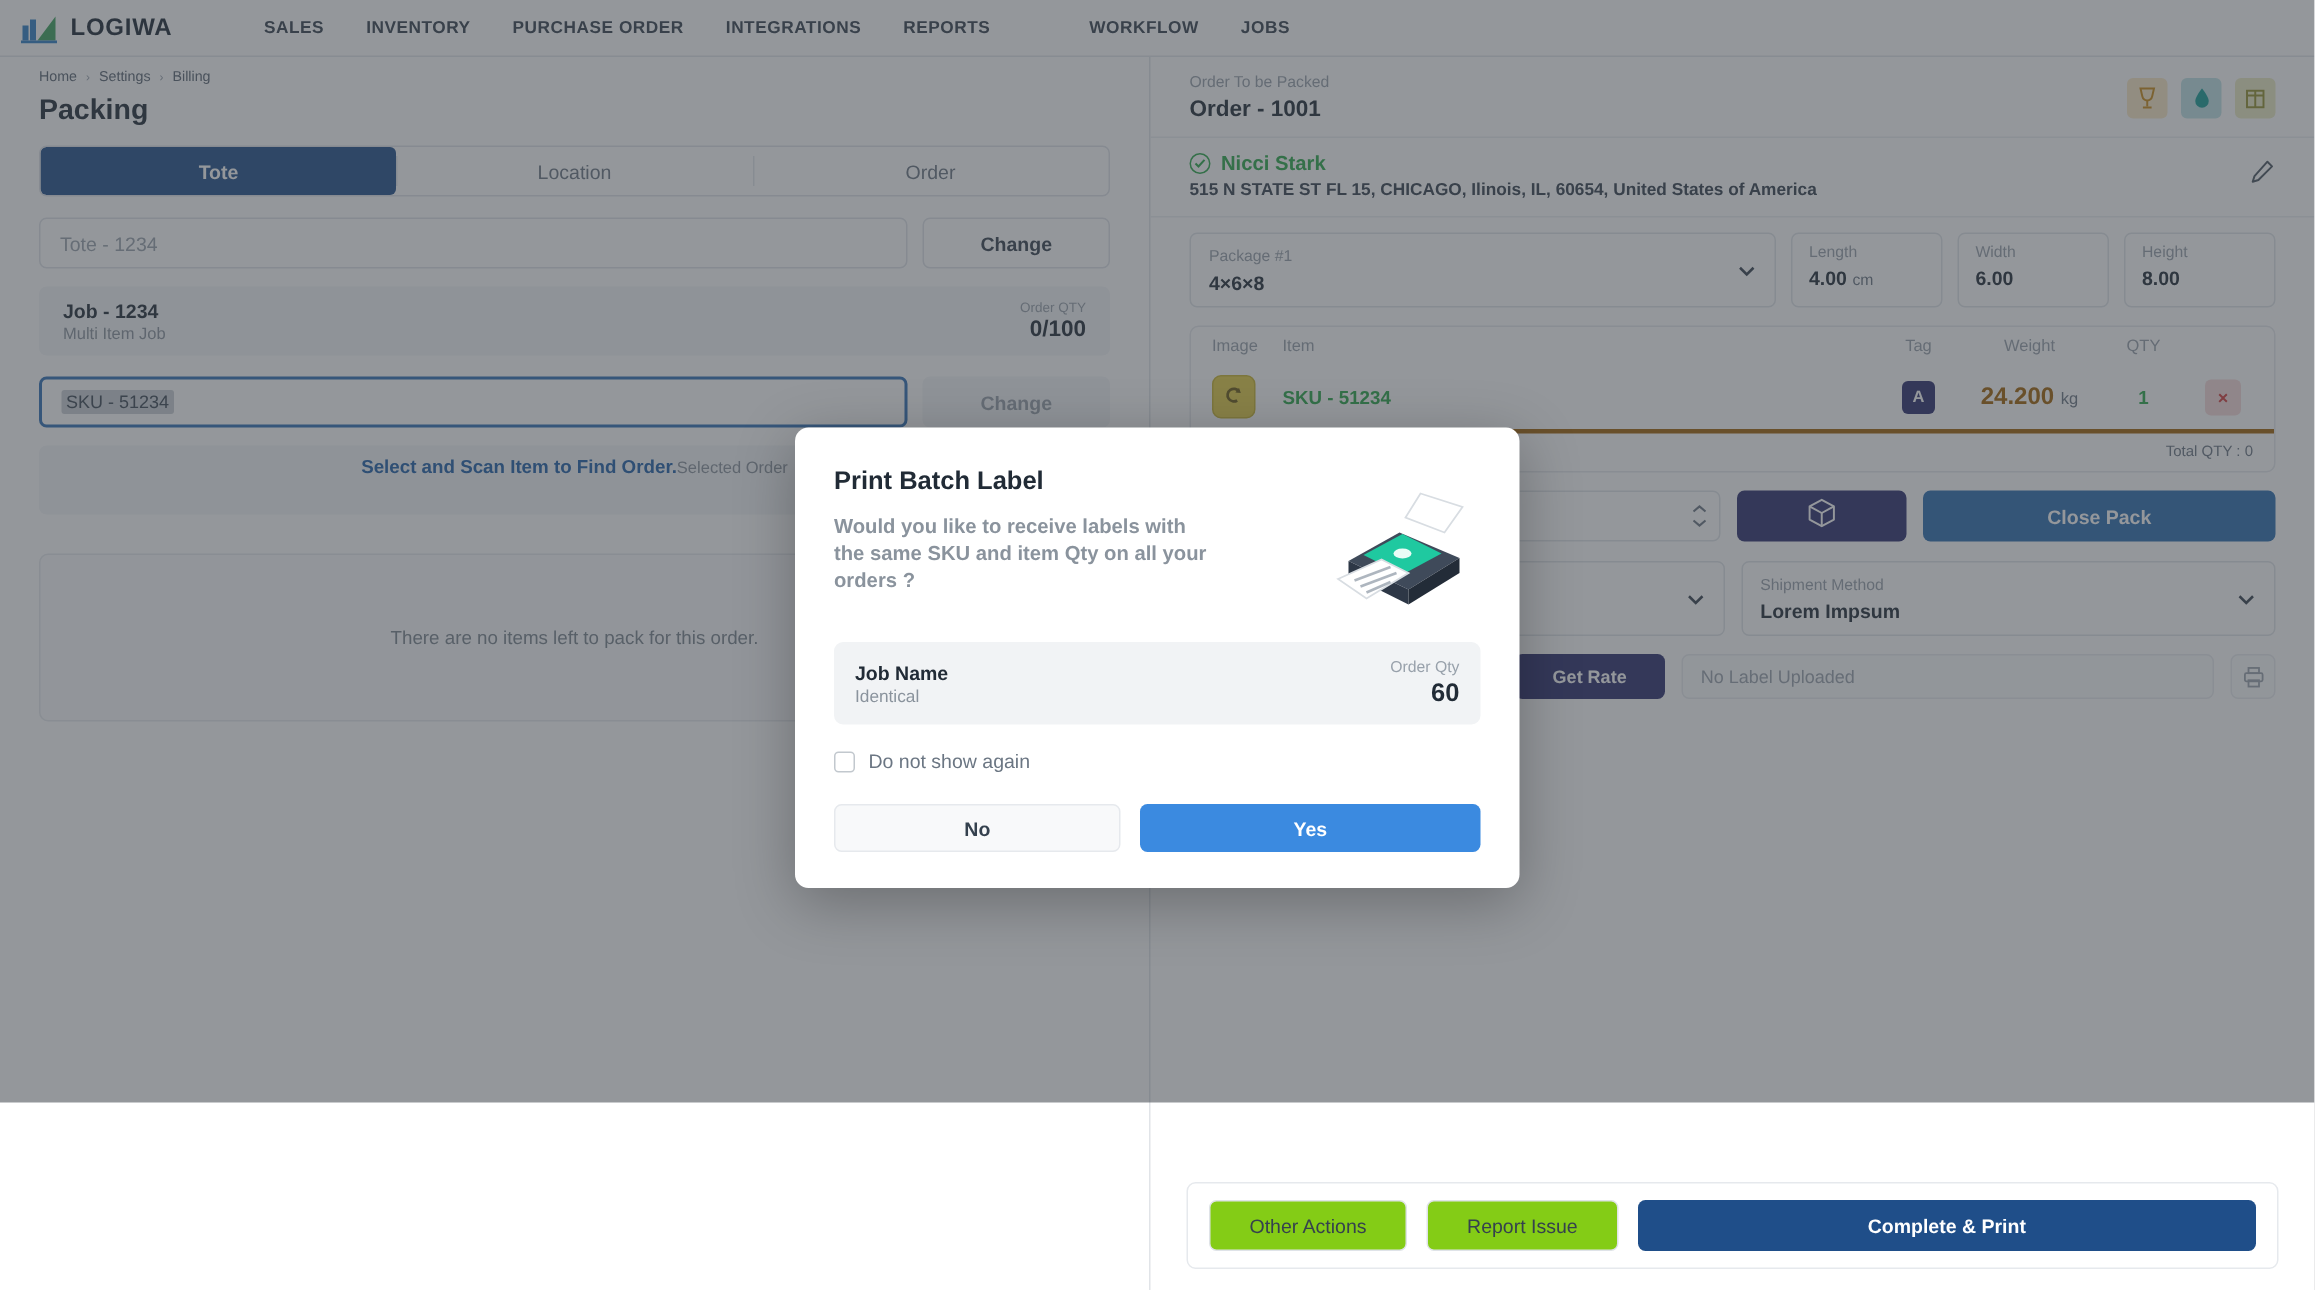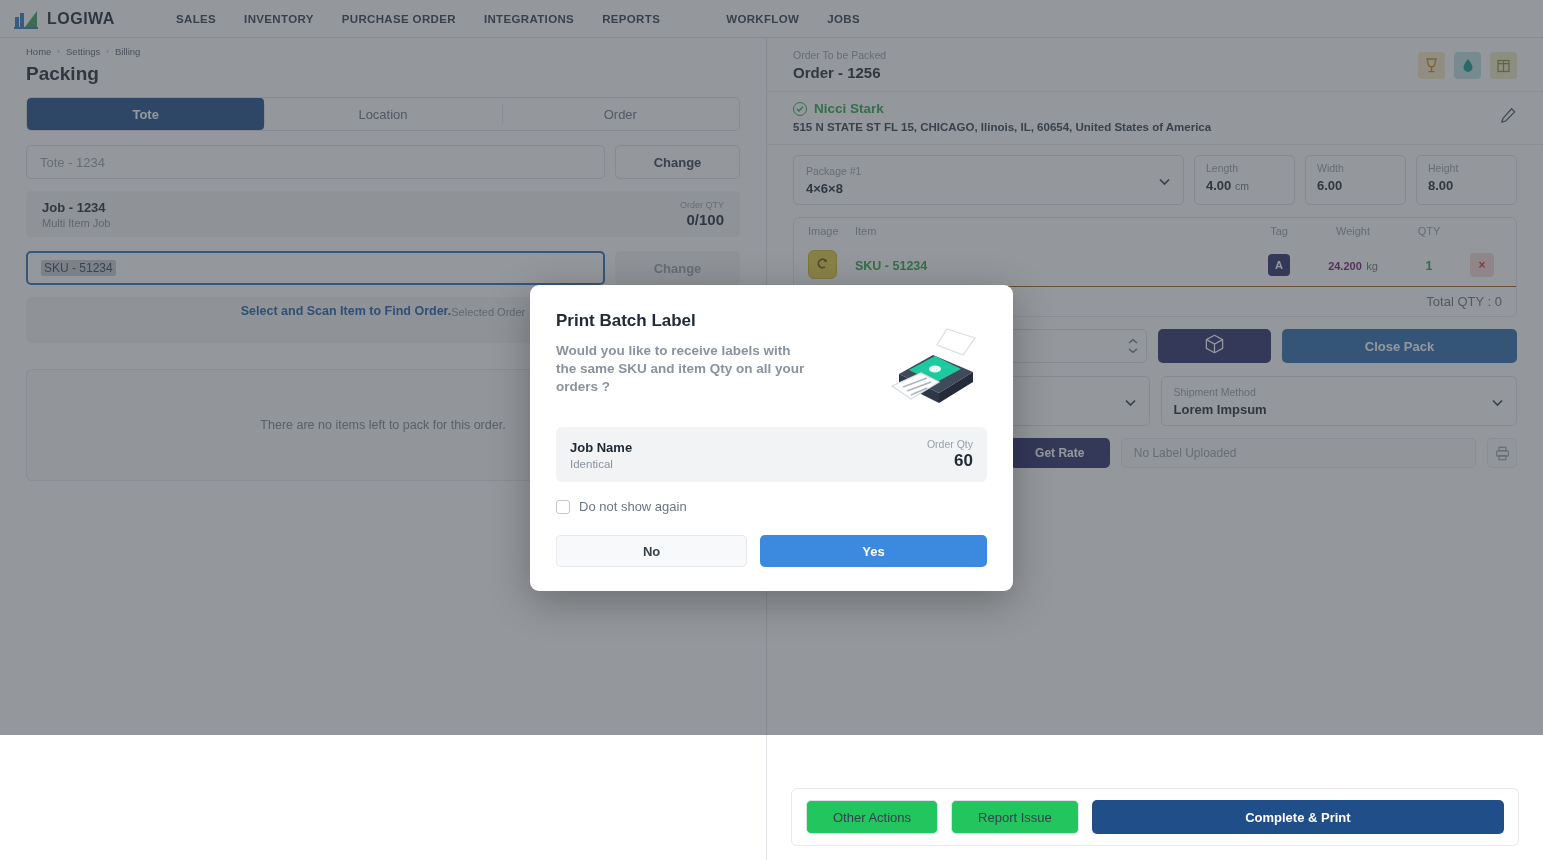--- a/index.html
+++ b/index.html
@@ -126,26 +126,26 @@
   .items-card { margin:12px 26px 0 26px; border:1px solid #e6e9ed; border-radius:6px; background:#fff; }
   .items-head { display:flex; align-items:center; padding:7px 14px 6px 14px; font-size:11px; color:#98a1ab; }
   .c-img { width:47px; } .c-item { flex:1; } .c-tag { width:62px; text-align:center; }
   .c-wt { width:86px; text-align:center; } .c-qty { width:66px; text-align:center; } .c-del { width:40px; }
   .items-row { display:flex; align-items:center; padding:7px 14px; }
   .thumb { width:29px; height:29px; border-radius:6px; background:#e5cf46; border:1px solid #c9b52f;
            display:flex; align-items:center; justify-content:center; }
   .item-sku { font-size:12.5px; font-weight:700; color:#2ba84a; cursor:pointer; }
   .tag-chip { width:22px; height:22px; border-radius:4px; background:#2b2e6e; color:#fff;
               font-size:11px; font-weight:700; display:flex; align-items:center; justify-content:center; margin:0 auto; }
-  .wt-val { font-size:11px; font-weight:700; color:#701a75; }
+  .wt-val { font-size:16px; font-weight:700; color:#a16207; }
   .wt-unit { font-size:11px; font-weight:400; color:#6b7683; }
   .qty-val { font-size:12.5px; font-weight:700; color:#2ba84a; }
   .del-btn { width:24px; height:24px; border-radius:4px; background:#f6dada; color:#d23b3b;
              font-size:12px; font-weight:700; display:flex; align-items:center; justify-content:center; margin:0 auto; cursor:pointer; }
-  .items-foot { border-top:1px solid #a16207; padding:7px 14px; text-align:right; font-size:13px; color:#6b7683; }
+  .items-foot { border-top:3px solid #a16207; padding:7px 14px; text-align:right; font-size:10px; color:#6b7683; }
 
   .pack-actions { padding:12px 26px 0 26px; display:flex; gap:11px; align-items:center; }
   .stepper { flex:1; height:34px; border:1px solid #e1e5e9; border-radius:5px; display:flex; align-items:center; justify-content:flex-end; padding-right:7px; }
   .step-btns { display:flex; flex-direction:column; gap:2px; color:#6b7683; }
   .btn-box { width:113px; height:34px; border-radius:5px; background:#2b2e6e; display:flex; align-items:center; justify-content:center; cursor:pointer; }
   .btn-closepack { width:235px; height:34px; border-radius:5px; background:#2a6db0; color:#fff;
                    font-size:13px; font-weight:600; display:flex; align-items:center; justify-content:center; cursor:pointer; }
 
   .ship-row { padding:13px 26px 0 26px; display:flex; gap:11px; }
   .ship-sel { flex:1; height:50px; border:1px solid #e1e5e9; border-radius:5px; padding:6px 12px;
@@ -158,21 +158,21 @@
   .label-fld { flex:1.6; height:30px; border:1px solid #e9ecef; border-radius:5px; background:#fbfcfd;
                display:flex; align-items:center; padding:0 12px; font-size:12px; color:#9aa3ad; }
   .print-btn { width:30px; height:30px; border:1px solid #e9ecef; border-radius:5px; background:#fbfcfd;
                display:flex; align-items:center; justify-content:center; cursor:pointer; }
 
   .bottom-bar {
     position:absolute; left:24px; right:24px; bottom:14px; height:58px;
     border:1px solid #e6e9ed; border-radius:6px; background:#fff;
     display:flex; align-items:center; gap:13px; padding:0 14px;
   }
-  .bb-btn { height:34px; border:1px solid #dfe3e8; border-radius:5px; background:#22c55e;
+  .bb-btn { height:34px; border:1px solid #dfe3e8; border-radius:5px; background:#84cc16;
             display:flex; align-items:center; justify-content:center; font-size:13px; color:#35414e; cursor:pointer; padding:0 26px; }
   .bb-primary { flex:1; height:34px; border-radius:5px; background:#1f4e89; color:#fff;
                 display:flex; align-items:center; justify-content:center; font-size:13px; font-weight:600; cursor:pointer; }
 
   
   .overlay { position:absolute; inset:0; background:rgba(60,66,73,.55); z-index:50; }
   .modal {
     position:absolute; left:530px; top:285px; width:483px;
     background:#fff; border-radius:9px; z-index:60;
     box-shadow:0 10px 40px rgba(0,0,0,.28);
@@ -275,21 +275,21 @@
       </div>
 
       <div class="empty-box">There are no items left to pack for this order.</div>
     </div>
 
     <div class="right-pane">
 
       <div class="order-head">
         <div>
           <div class="order-lbl">Order To be Packed</div>
-          <div class="order-num">Order - 1256</div>
+          <div class="order-num">Order - 1001</div>
         </div>
         <div class="badges">
           <div class="badge fragile">
             <svg width="13" height="15" viewBox="0 0 13 15">
                 <path d="M2 1h9l-1.2 5.2A3.6 3.6 0 016.5 9 3.6 3.6 0 013.2 6.2z" fill="none" stroke="#c98b17" stroke-width="1.3"></path>
                 <line x1="6.5" y1="9" x2="6.5" y2="13" stroke="#c98b17" stroke-width="1.3"></line>
                 <line x1="3.6" y1="13.6" x2="9.4" y2="13.6" stroke="#c98b17" stroke-width="1.3"></line>
               </svg>
           </div>
           <div class="badge liquid">

